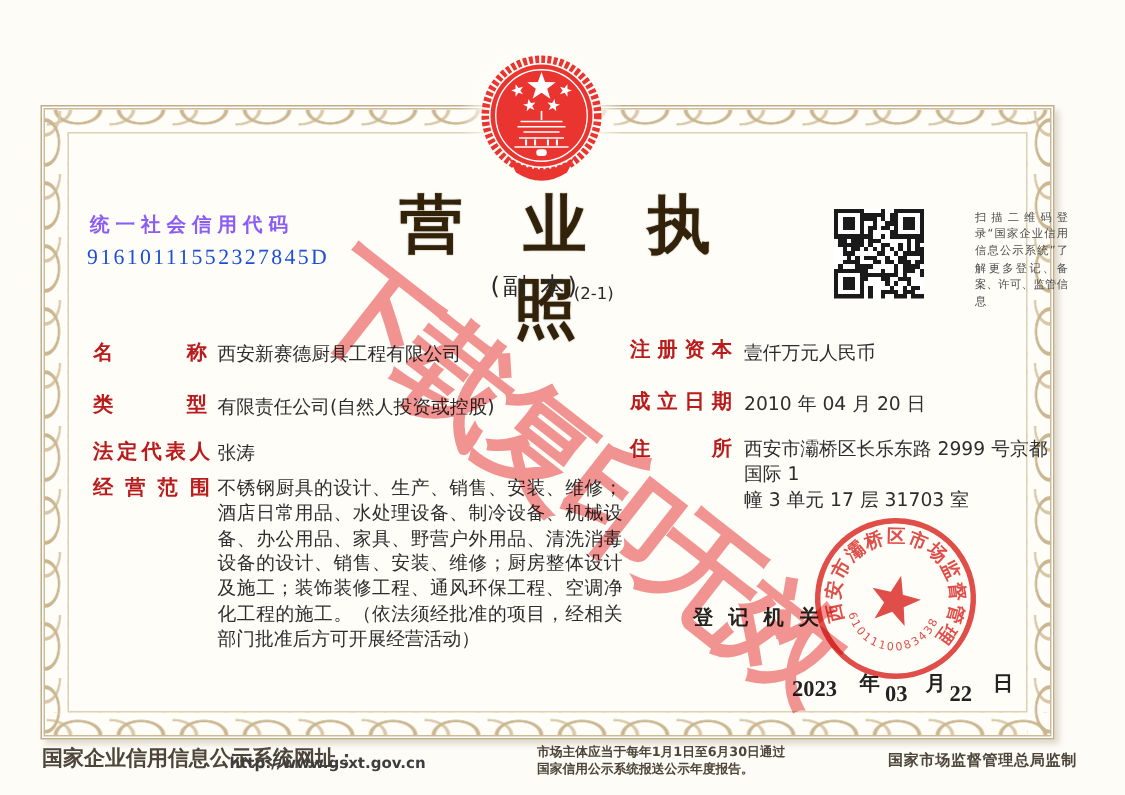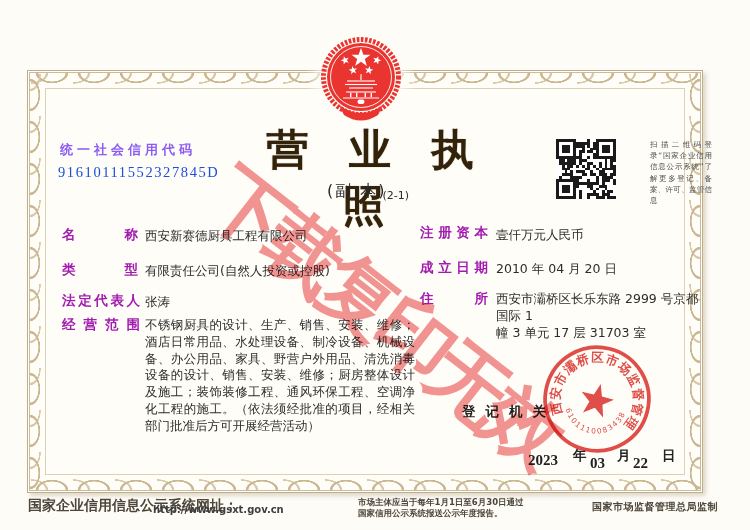--- a/index.html
+++ b/index.html
@@ -58,21 +58,21 @@
     letter-spacing:2px;}
   .subtitle .copynum{font-size:11px;letter-spacing:0;position:relative;top:3px;left:-4px;}
 
   
   .qr{left:556px;top:139px;width:60px;height:60px;background:#fff;}
   .qr svg{width:60px;height:60px;display:block;fill:#1a1a1a;}
   .qr-caption{left:622px;top:139px;width:62px;font-size:7.5px;line-height:11.2px;color:#4c4c4c;
     text-align:justify;margin-left:28px;}
 
   
-  .flabel{font-size:13.5px;font-weight:bold;color:#a21caf;
+  .flabel{font-size:13.5px;font-weight:bold;color:#b91c1c;
     text-align:justify;text-align-last:justify;}
   .fvalue{font-size:12.5px;color:#2d2d2d;line-height:16.8px;}
   .pre{white-space:pre-line;}
 
   .lab-name{left:62px;top:226px;width:76px;}
   .val-name{left:145px;top:228px;width:270px;}
   .lab-type{left:62px;top:261px;width:76px;}
   .val-type{left:145px;top:263px;width:280px;}
   .lab-rep{left:62px;top:292px;width:78px;}
   .val-rep{left:145px;top:294px;width:200px;}

